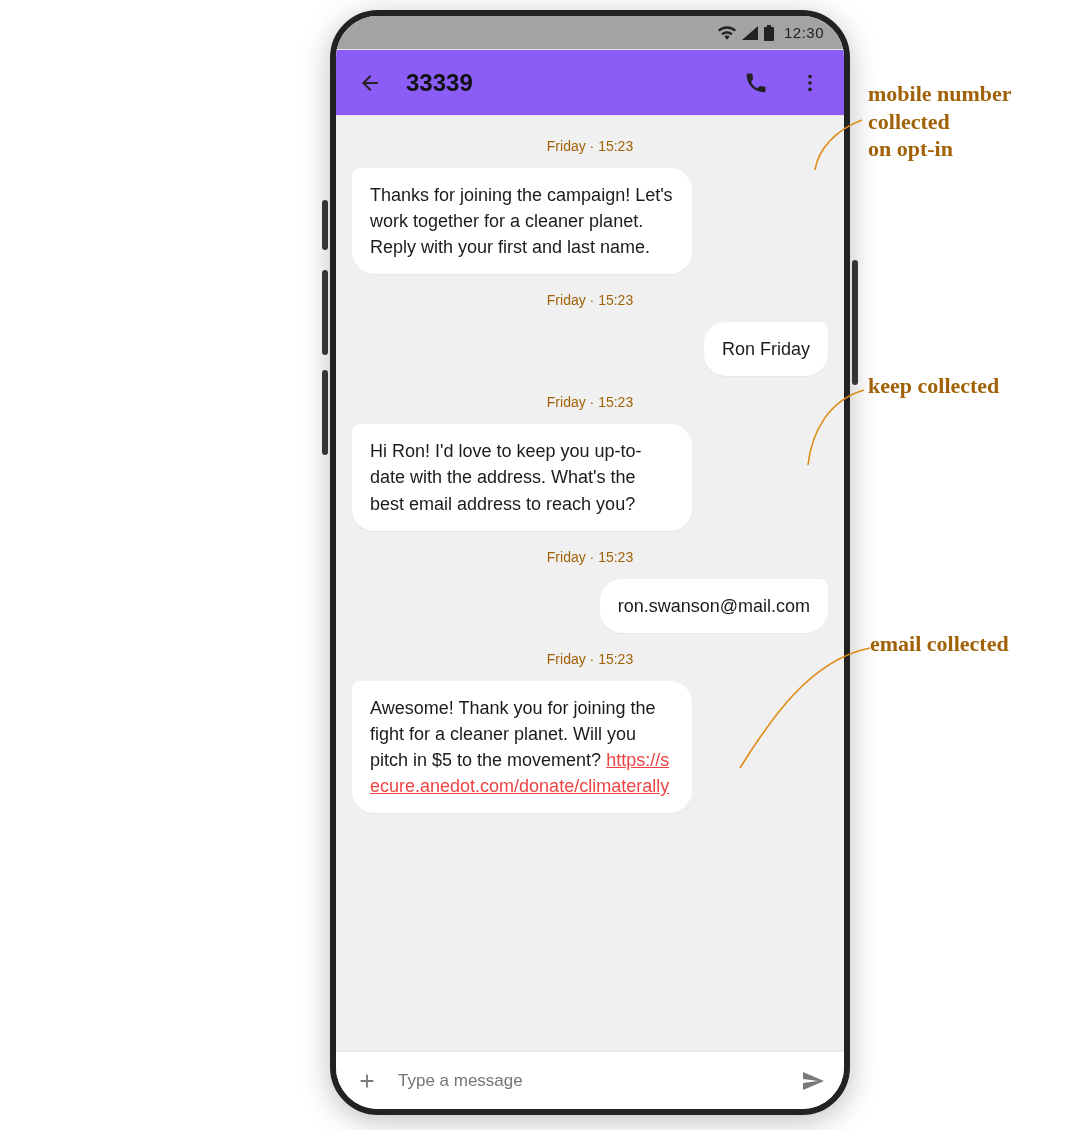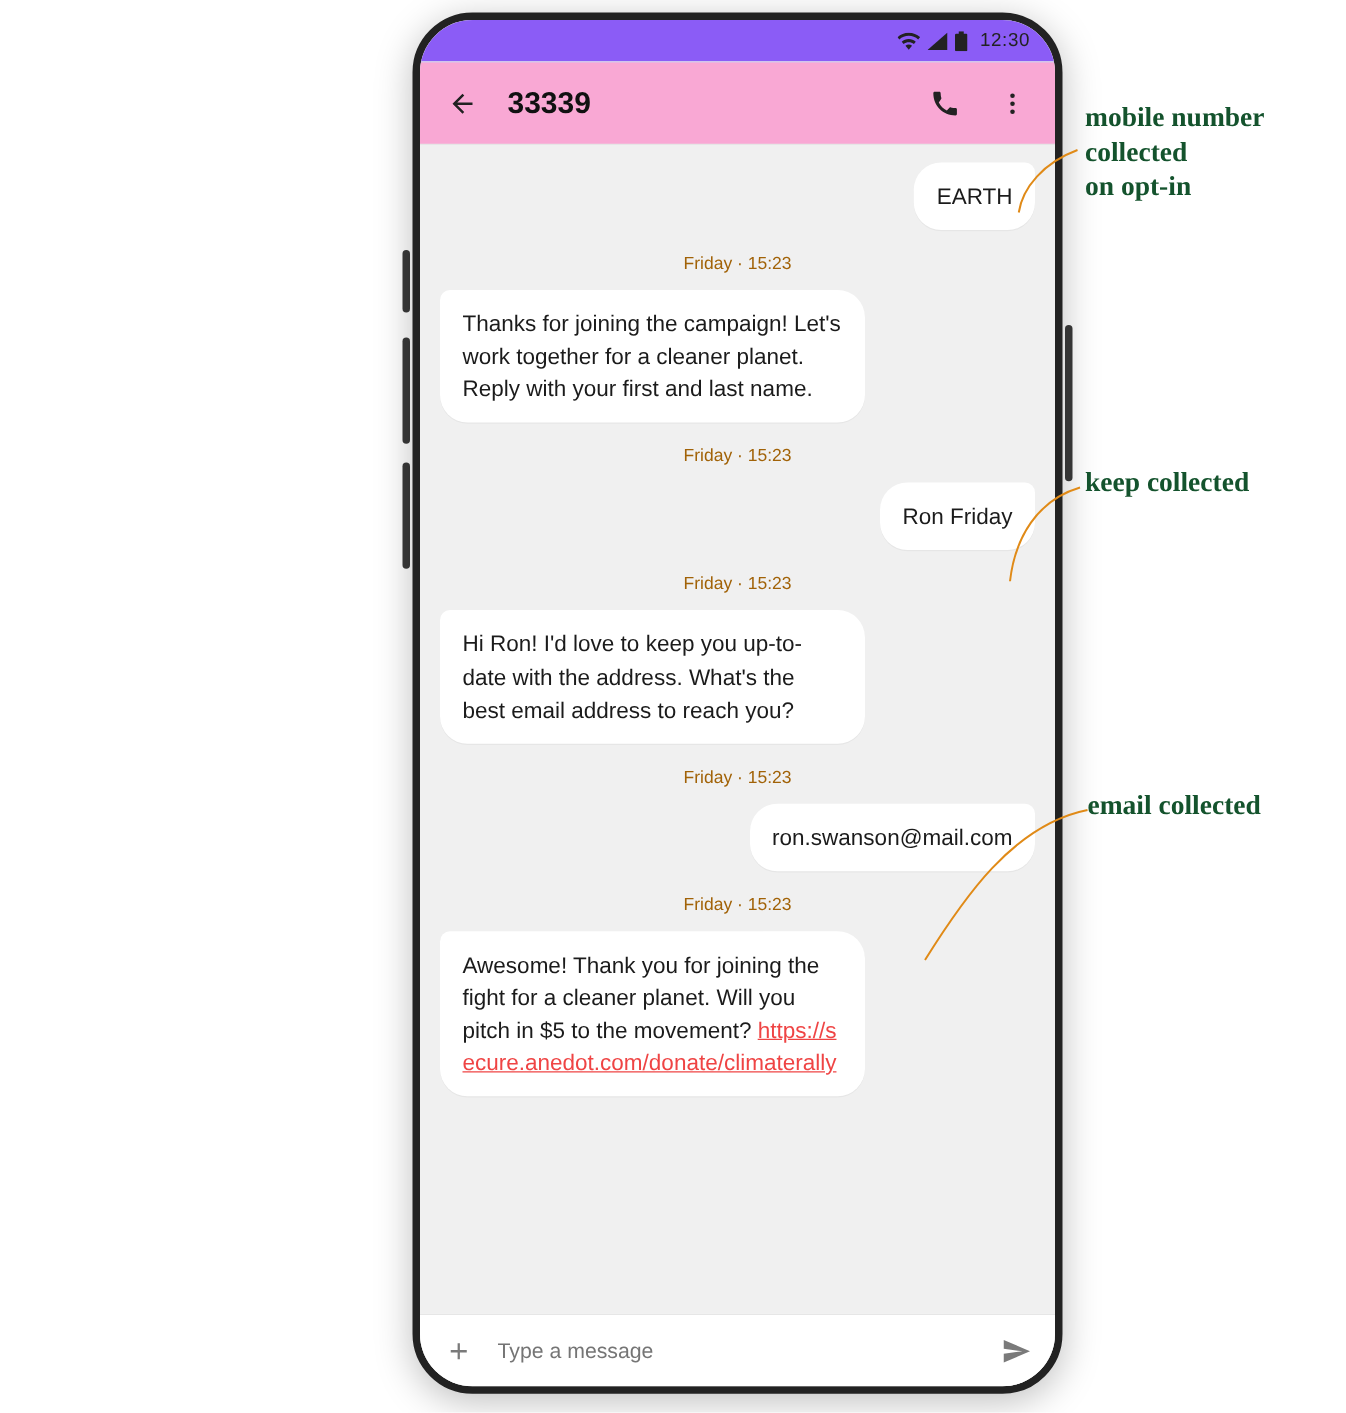--- a/index.html
+++ b/index.html
@@ -26,32 +26,32 @@
   .sr1 { top: 260px; height: 125px; }
 
   .screen {
     position: absolute; inset: 0;
     display: flex; flex-direction: column;
     background: #f0f0f0;
   }
 
   
   .status {
-    height: 34px; background: #8b5cf6;
+    height: 34px; background: #a3a3a3;
     display: flex; align-items: center; justify-content: flex-end;
     padding: 0 20px; gap: 6px;
     border-bottom: 1px solid #e9e9e9;
     color: #222; font-size: 15px; letter-spacing: .5px;
   }
   .status .time { margin-left: 4px; font-variant-numeric: tabular-nums; }
   .ic { display:inline-flex; align-items:center; justify-content:center; }
 
   
   .convo-header {
-    height: 66px; background: #f9a8d4;
+    height: 66px; background: #8b5cf6;
     display: flex; align-items: center;
     padding: 0 16px; gap: 18px;
     border-bottom: 1px solid #e6e6e6;
   }
   .convo-title { font-size: 24px; font-weight: 700; color: #111; flex: 1; }
   .hdr-btn { width: 36px; height: 36px; display:flex; align-items:center; justify-content:center; color:#333; }
   .hdr-btn svg, .status svg { display:block; }
 
   
   .thread {
@@ -87,21 +87,21 @@
     flex:1; font-size: 17px; color:#1d4ed8;
     background: transparent; border: none; outline: none;
   }
   .composer .add, .composer .send {
     width: 34px; height: 34px; display:flex; align-items:center; justify-content:center;
   }
 
   
   .callouts { position:absolute; inset:0; pointer-events:none; }
   .note {
-    position:absolute; color:#14532d;
+    position:absolute; color:#a16207;
     font-family: "Segoe Script","Segoe Print","Comic Sans MS",cursive;
     font-size: 22px; line-height: 1.25; font-weight: 600;
   }
   .note span { display:block; }
   svg.arcs { position:absolute; inset:0; width:1077px; height:1130px; }
   svg.arcs path { fill:none; stroke:#e08a17; stroke-width:1.6; }
 </style>
 </head>
 <body>
 
@@ -149,23 +149,20 @@
         <div class="hdr-btn">
           <svg width="22" height="22" viewBox="0 0 24 24">
               <circle cx="12" cy="5" r="2" fill="#222"></circle>
               <circle cx="12" cy="12" r="2" fill="#222"></circle>
               <circle cx="12" cy="19" r="2" fill="#222"></circle>
             </svg>
         </div>
       </div>
 
       <div class="thread">
-        <div class="row out">
-          <div class="bubble">EARTH</div>
-        </div>
 
         <div class="ts">Friday · 15:23</div>
 
         <div class="row in">
           <div class="bubble">Thanks for joining the campaign! Let's work together for a cleaner planet. Reply with your first and last name.</div>
         </div>
 
         <div class="ts">Friday · 15:23</div>
 
         <div class="row out">

